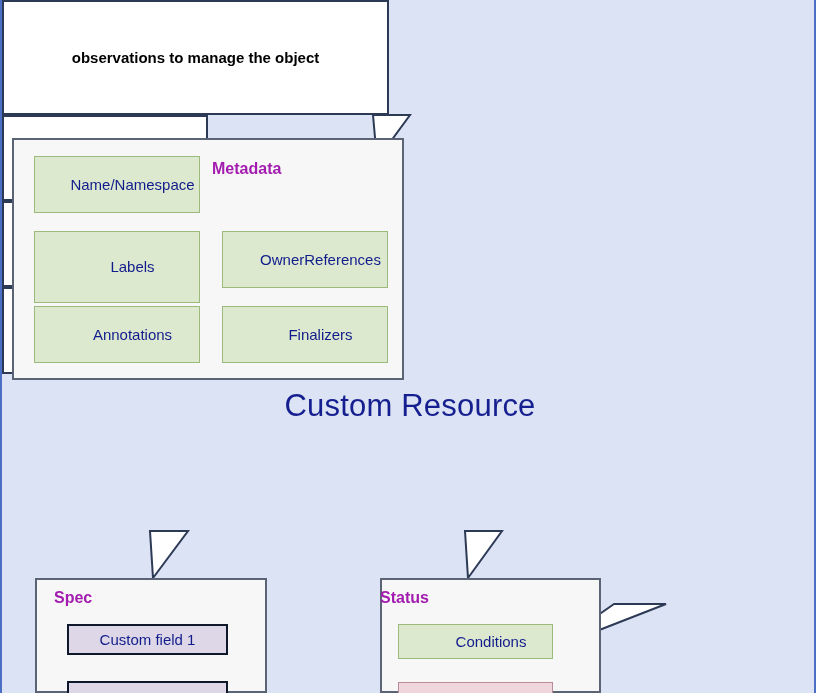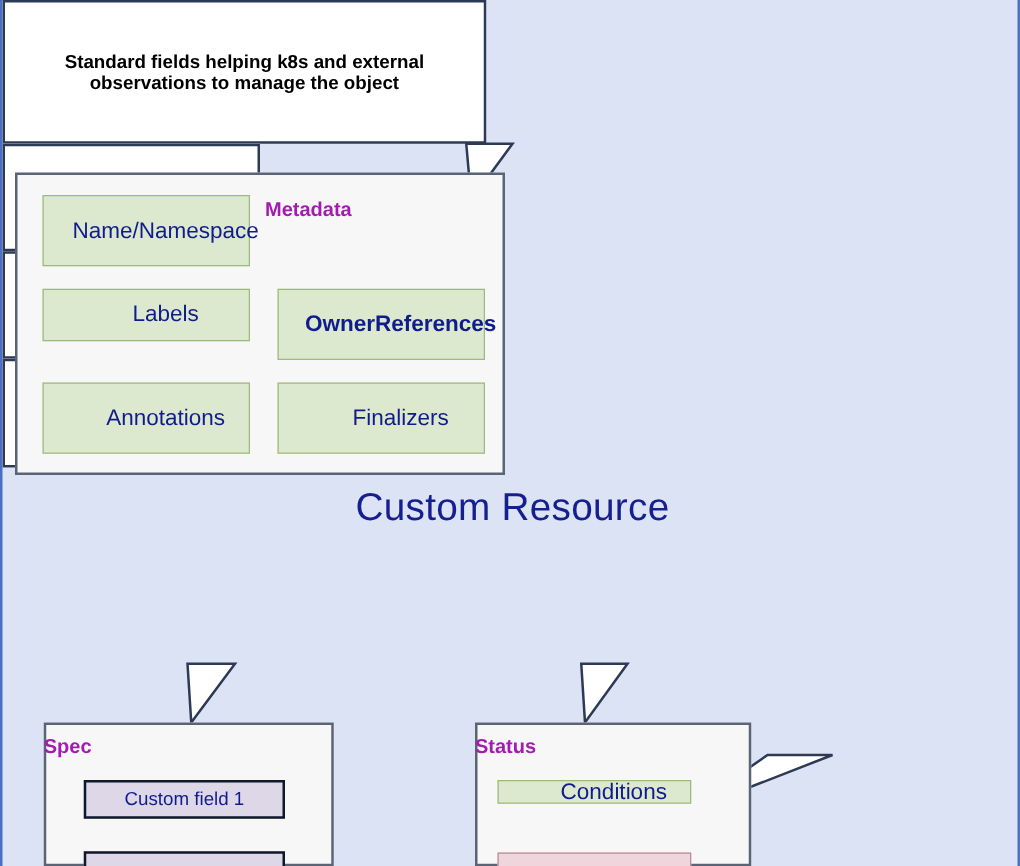--- a/index.html
+++ b/index.html
@@ -45,21 +45,21 @@
   .panel {
     background: #f7f7f7;
     border: 2px solid #5b6475;
     display: block;
   }
 
   
   .green-box {
     background: #dde9cf;
     border: 1px solid #9dba7d;
-    font-size: 18px;
+    font-size: 15px;
     padding-left: 31px;
   }
 
   
   .purple-box {
     background: #ddd7e7;
     border: 2px solid #0f172a;
     font-size: 15px;
   }
 
@@ -126,50 +126,49 @@
     <polygon points="612,604 546,650 664,604" fill="#ffffff" stroke="#2d3a56" stroke-width="2"></polygon>
   </svg>
 
   <div class="node panel" style="left:10px; top:138px; width:392px; height:242px;">
   </div>
 
   <div class="panel-title" style="left:210px; top:160px; width:120px;">Metadata</div>
 
   <div class="node green-box" style="left:32px; top:156px; width:166px; height:57px;">Name/Namespace</div>
 
-  <div class="node green-box" style="left:32px; top:231px; width:166px; height:42px;">Labels</div>
+  <div class="node green-box" style="left:32px; top:231px; width:166px; height:72px;">Labels</div>
 
-  <div class="node green-box" style="left:220px; top:231px; width:166px; height:57px;font-weight:bold;">OwnerReferences</div>
+  <div class="node green-box" style="left:220px; top:231px; width:166px; height:57px;">OwnerReferences</div>
 
   <div class="node green-box" style="left:220px; top:306px; width:166px; height:57px;">Finalizers</div>
 
   <div class="node green-box" style="left:32px; top:306px; width:166px; height:57px;">Annotations</div>
 
   <div id="custom-resource-title">Custom Resource</div>
 
   <div class="node panel" style="left:33px; top:578px; width:232px; height:115px;">
   </div>
 
-  <div class="panel-title" style="left:33px; top:589px; width:256px;">Spec</div>
+  <div class="panel-title" style="left:33px; top:589px; width:256px;padding-left:19px;">Spec</div>
 
   <div class="node purple-box" style="left:65px; top:624px; width:161px; height:31px;">Custom field 1</div>
 
   <div class="node purple-box" style="left:65px; top:681px; width:161px; height:31px;"></div>
 
   <div class="node panel" style="left:378px; top:578px; width:221px; height:115px;">
   </div>
 
   <div class="panel-title" style="left:378px; top:589px; width:221px;">Status</div>
 
-  <div class="node green-box" style="left:396px; top:624px; width:155px; height:19px;">Conditions</div>
+  <div class="node green-box" style="left:396px; top:624px; width:155px; height:35px;">Conditions</div>
 
   <div class="node pink-box" style="left:396px; top:682px; width:155px; height:31px;"></div>
 
   <div class="callout" style="left:216px; top:17px; width:367px; height:99px; flex-direction:column;">
-    <span>Standard fields helping k8s and external</span>
     <span>observations to manage the object</span>
   </div>
 
   <div class="callout regular" style="left:61px; top:462px; width:186px; height:70px; flex-direction:column;">
     <span><span class="lead">Desired</span><span> resource</span></span>
     <span>state</span>
   </div>
 
   <div class="callout regular" style="left:384px; top:462px; width:175px; height:70px; flex-direction:column;">
     <span><span class="lead">Actual</span><span> resource</span></span>

